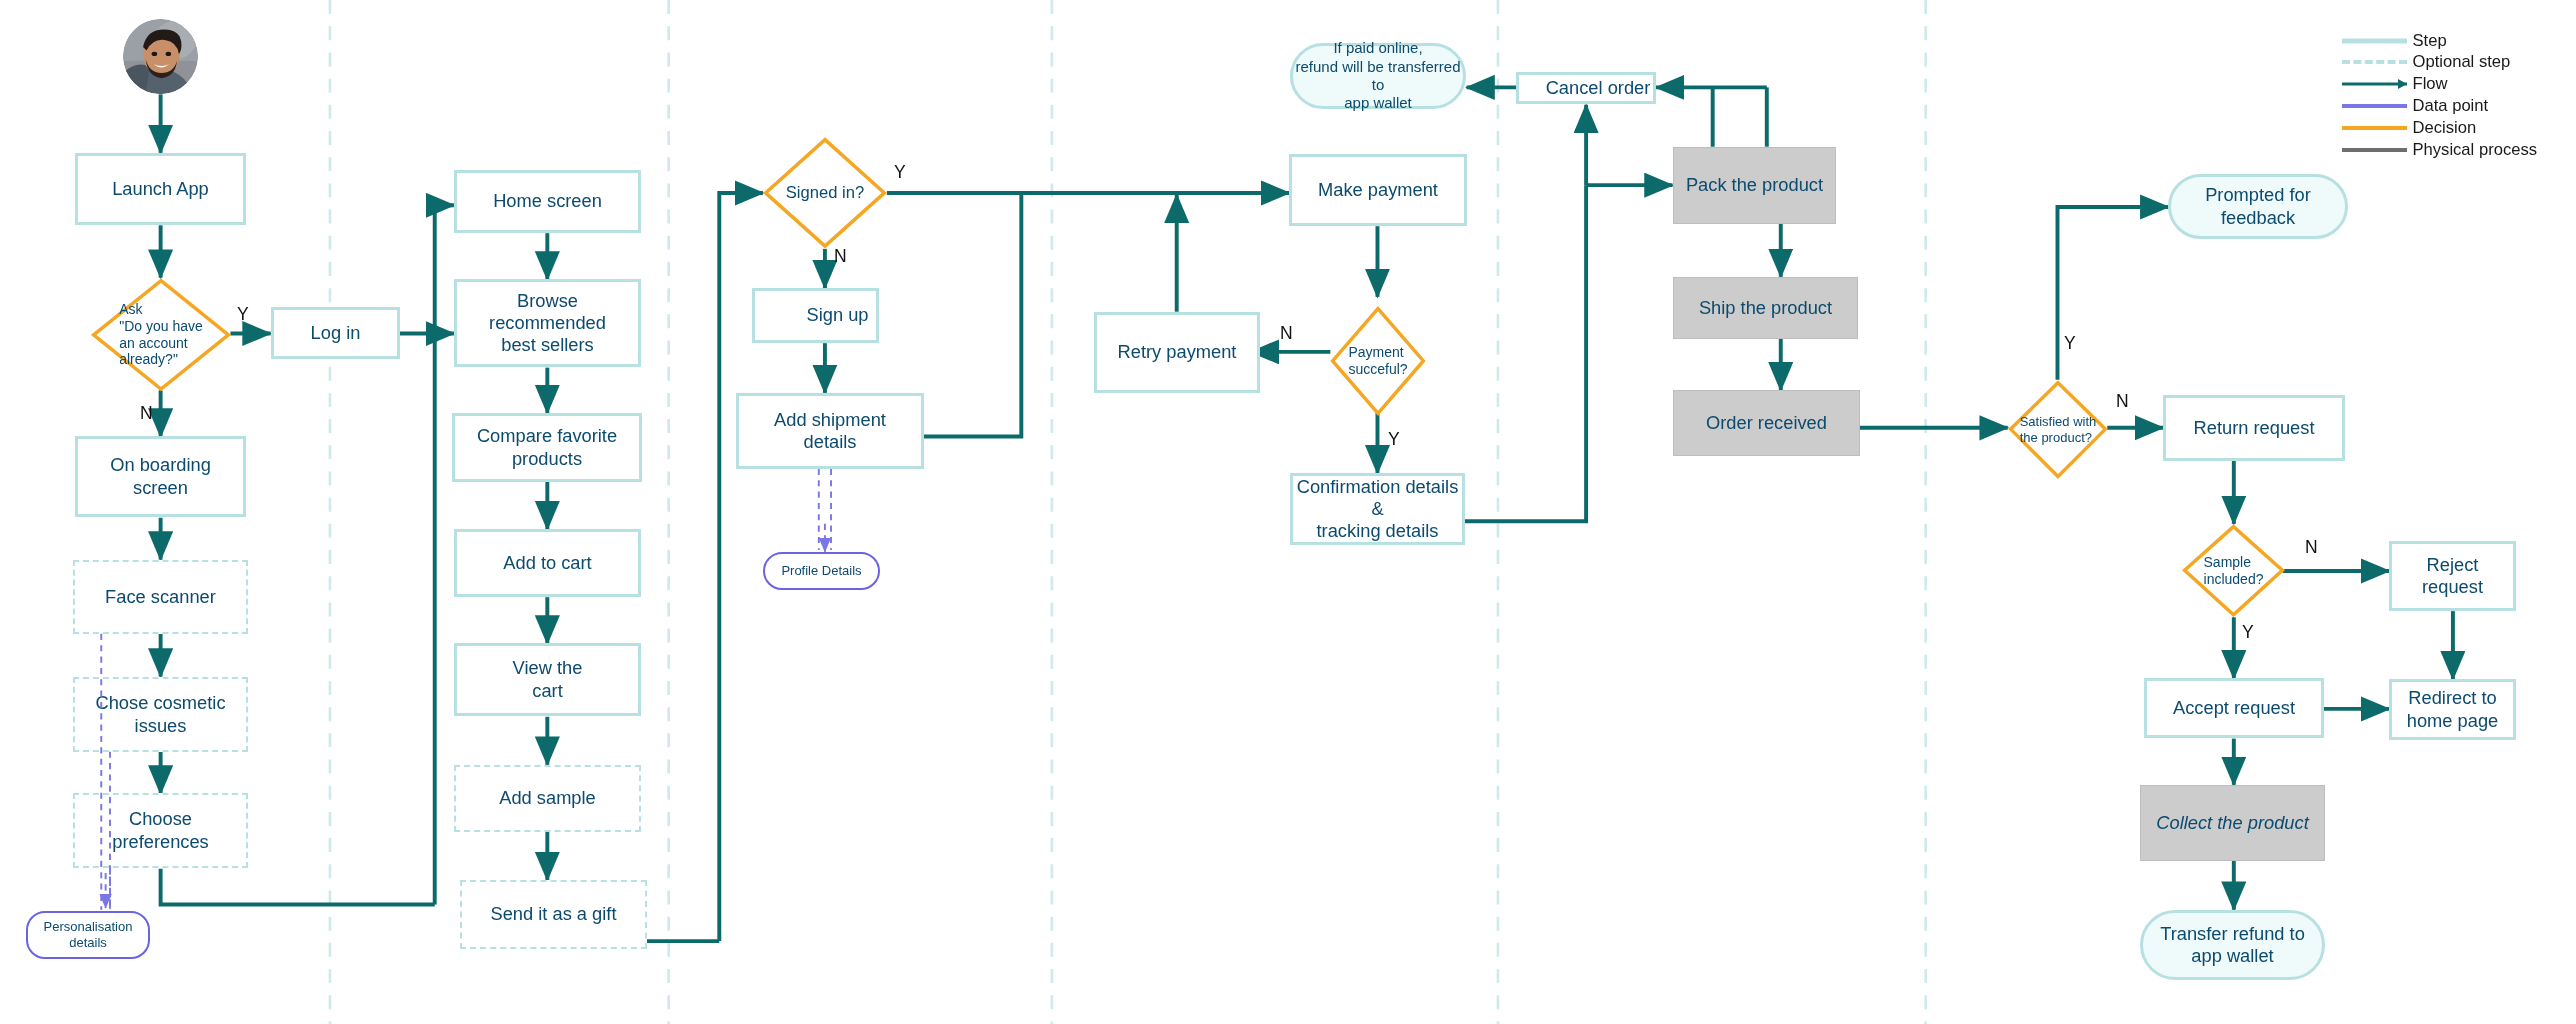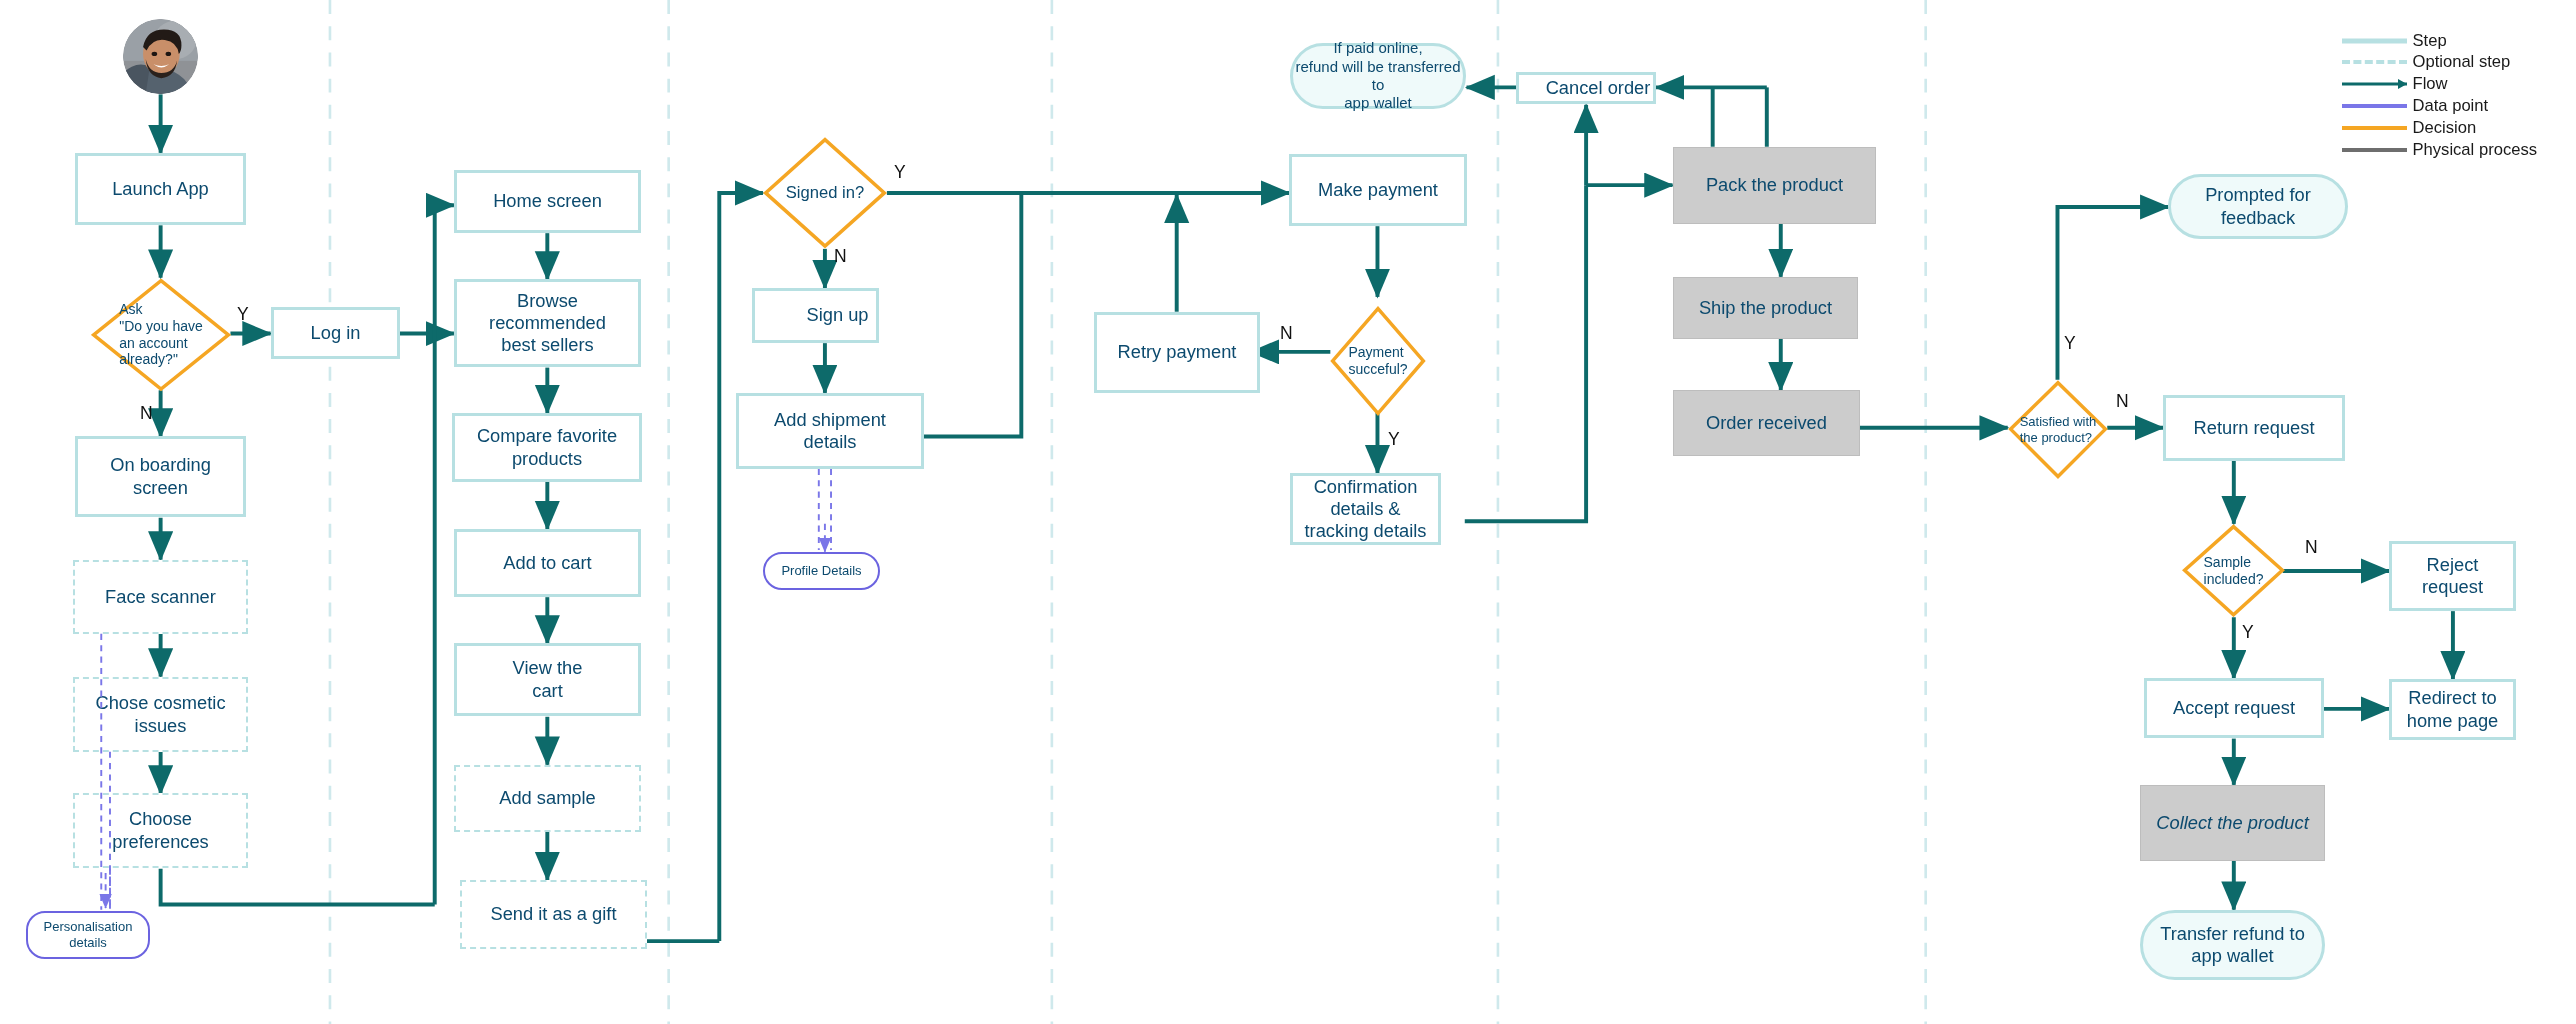--- a/index.html
+++ b/index.html
@@ -378,26 +378,26 @@
   <div class="node decision" style="left:1330px; top:306px; width:96px; height:110px;">
     <svg class="dshape" viewBox="0 0 110 126" preserveAspectRatio="none">
       <polygon points="55,3 107,63 55,123 3,63" fill="#ffffff" stroke="#f5a623" stroke-width="4"></polygon>
     </svg>
     <span class="dtext">Payment
 succeful?</span>
   </div>
 
   <div class="node step" style="left:1094px; top:312px; width:166px; height:81px;">Retry payment</div>
 
-  <div class="node step" style="left:1290px; top:473px; width:151px; height:72px;">Confirmation details &amp;
+  <div class="node step" style="left:1290px; top:473px; width:175px; height:72px;">Confirmation details &amp;
 tracking details</div>
 
   <div class="node step" style="left:1516px; top:72px; width:140px; height:32px;padding-left:24px;">Cancel order</div>
 
-  <div class="node physical" style="left:1673px; top:147px; width:203px; height:77px;">Pack the product</div>
+  <div class="node physical" style="left:1673px; top:147px; width:163px; height:77px;">Pack the product</div>
 
   <div class="node physical" style="left:1673px; top:277px; width:185px; height:62px;">Ship the product</div>
 
   <div class="node physical" style="left:1673px; top:390px; width:187px; height:66px;">Order received</div>
 
   <div class="node decision" style="left:2008px; top:380px; width:100px; height:99px;">
     <svg class="dshape" viewBox="0 0 114 113" preserveAspectRatio="none">
       <polygon points="57,3 111,56 57,110 3,56" fill="#ffffff" stroke="#f5a623" stroke-width="4"></polygon>
     </svg>
     <span class="dtext" style="font-size:13px;">Satisfied with

